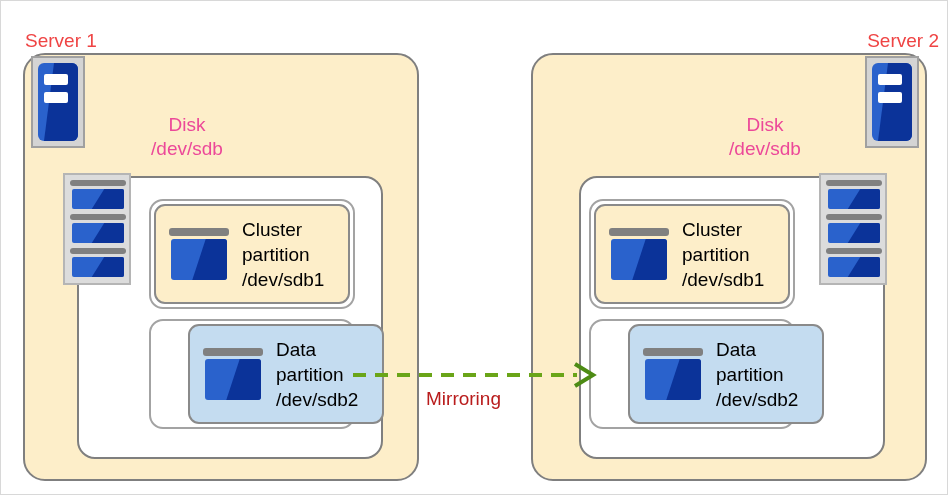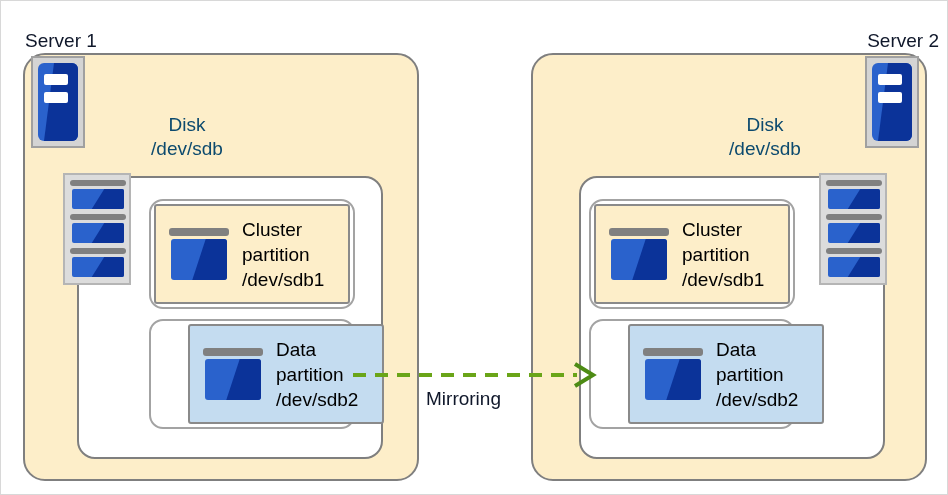--- a/index.html
+++ b/index.html
@@ -21,21 +21,21 @@
     border: 1px solid #d8d8d8;
     box-sizing: border-box;
     overflow: hidden;
   }
 
   
   .server-title {
     position: absolute;
     font-size: 19px;
     line-height: 23px;
-    color: #0f172a;
+    color: #ef4444;
     white-space: nowrap;
   }
   #server1-title { left: 24px;  top: 28px; }
   #server2-title { right: 8px; top: 28px; }
 
   
   .server-body {
     position: absolute;
     top: 52px;
     width: 396px;
@@ -47,21 +47,21 @@
   }
   #server1-body { left: 22px; }
   #server2-body { left: 530px; }
 
   
   .disk-label {
     position: absolute;
     top: 112px;
     font-size: 19px;
     line-height: 24px;
-    color: #0c4a6e;
+    color: #ec4899;
     text-align: center;
     width: 180px;
   }
   #server1-disk-label { left: 96px; }
   #server2-disk-label { left: 674px; }
 
   
   .disk-box {
     position: absolute;
     top: 175px;
@@ -84,21 +84,21 @@
     box-sizing: border-box;
     border: 2px solid #a3a3a3;
     background: #ffffff;
     padding: 3px;
   }
   .partition-inner {
     width: 100%;
     height: 100%;
     box-sizing: border-box;
     border: 2px solid #8a8a8a;
-    border-radius: 3px;
+    border-radius: 11px;
     display: flex;
     align-items: center;
     padding-left: 12px;
   }
   .partition.cluster .partition-inner { background: #fdeec9; }
   .partition.data .partition-inner    { background: #c4dcf0; margin-left: 34px; }
 
   #s1-cluster { left: 148px; top: 198px; }
   #s1-data    { left: 148px; top: 318px; }
   #s2-cluster { left: 588px; top: 198px; }
@@ -242,21 +242,21 @@
     top: 360px;
     width: 244px;
     height: 28px;
   }
   #mirroring-label {
     position: absolute;
     left: 425px;
     top: 386px;
     font-size: 19px;
     line-height: 23px;
-    color: #0f172a;
+    color: #b91c1c;
     white-space: nowrap;
   }
 </style>
 </head>
 <body>
 
 <div id="canvas">
 
   <div id="server1-title" class="server-title">Server 1</div>
 

